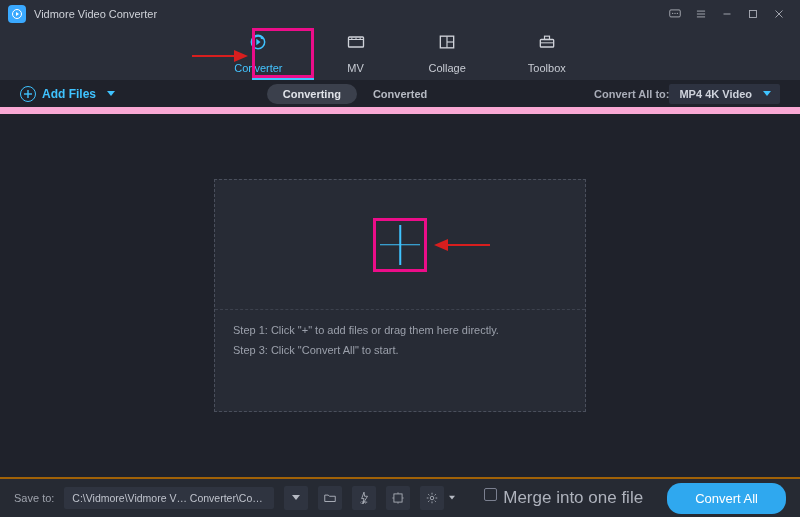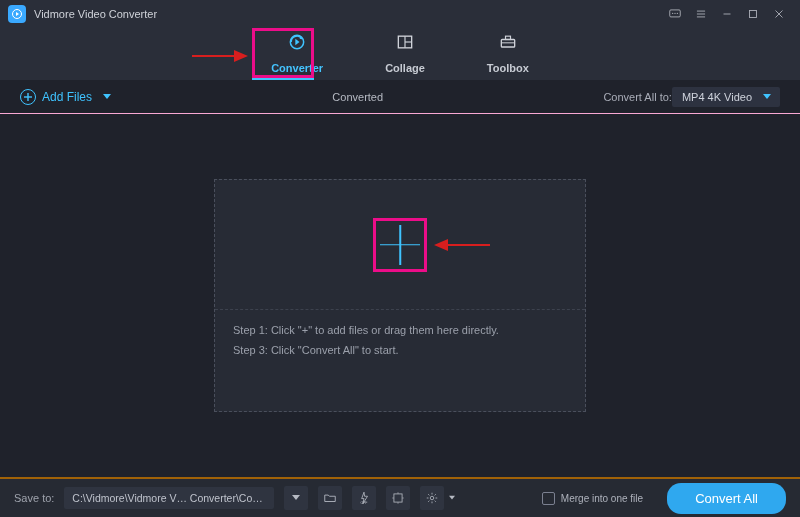--- a/index.html
+++ b/index.html
@@ -9,29 +9,29 @@
   
   .titlebar { height: 28px; background: #2a2e39; display: flex; align-items: center; padding: 12px 8px; }
   .titlebar .logo { width: 18px; height: 18px; background: #3aa9ff; border-radius: 4px; display: flex; align-items: center; justify-content: center; margin-right: 8px; }
   .titlebar .app-title { font-size: 11px; color: #cfd2d9; }
   .titlebar .spacer { flex: 1; }
   .win-ctrl { width: 26px; height: 26px; display: flex; align-items: center; justify-content: center; color: #b0b3bc; }
   .win-ctrl svg { width: 14px; height: 14px; }
 
   
   .tabstrip { height: 52px; background: #2a2e39; display: flex; align-items: center; justify-content: center; gap: 42px; position: relative; }
-  .tab { display: flex; flex-direction: column; align-items: center; justify-content: center; gap: 10px; color: #c7cbd3; font-size: 11px; padding: 4px 10px 6px; font-weight: bold; }
+  .tab { display: flex; flex-direction: column; align-items: center; justify-content: center; gap: 10px; color: #c7cbd3; font-size: 11px; padding: 4px 10px 6px; }
   .tab .icon-slot { width: 22px; height: 20px; display: flex; align-items: center; justify-content: center; }
   .tab.active { color: #44c4ff; }
   .active-underline { position: absolute; left: 252px; bottom: 0; width: 62px; height: 2px; background: #3fc3ff; }
   .tab-highlight-box { position: absolute; left: 252px; top: 0px; width: 62px; height: 50px; border: 3px solid #ec0d89; pointer-events: none; }
   .arrow-left { position: absolute; left: 192px; top: 20px; pointer-events: none; }
 
   
-  .subbar { height: 34px; background: #1f222b; display: flex; align-items: center; padding: 0 20px; border-bottom: 1px solid #f9a8d4; }
+  .subbar { height: 34px; background: #1f222b; display: flex; align-items: center; padding: 0 20px; border-bottom: 7px solid #f9a8d4; font-weight: bold; }
   .add-files { display: flex; align-items: center; gap: 6px; color: #3fc3ff; font-size: 12px; }
   .add-files .plus { width: 16px; height: 16px; border: 1.6px solid #3fc3ff; border-radius: 50%; display: flex; align-items: center; justify-content: center; }
   .add-files .caret { margin-left: 4px; }
   .subbar .center { flex: 1; display: flex; justify-content: center; gap: 0; }
   .pill { padding: 4px 16px; border-radius: 12px; font-size: 11px; color: #b6bac3; }
   .pill.active { background: #3b404c; color: #e1e4ea; }
   .convert-all-to { display: flex; align-items: center; font-size: 11px; }
   .format-select { background: #2d3240; color: #cfd3dc; padding: 4px 28px 4px 10px; font-size: 11px; border-radius: 2px; position: relative; }
   .format-select .caret-down { position: absolute; right: 8px; top: 50%; transform: translateY(-50%); color: #3fc3ff; }
 
@@ -46,21 +46,21 @@
   .plus-highlight { position: absolute; width: 54px; height: 54px; border: 3px solid #ec0d89; left: 50%; top: 50%; transform: translate(-50%, -50%); pointer-events: none; }
   .arrow-right { position: absolute; left: calc(50% + 34px); top: 50%; transform: translateY(-50%); pointer-events: none; }
   .drop-lower { flex: 1; padding: 14px 18px; display: flex; flex-direction: column; gap: 8px; font-size: 11px; color: #9ba0ab; }
 
   
   .footer { height: 40px; background: #262a33; display: flex; align-items: center; padding: 0 14px; gap: 10px; border-top: 2px solid #a16207; }
   .footer .save-to-label { font-size: 11px; color: #9fa3ad; }
   .path-field { background: #2f3440; color: #bfc3cc; font-size: 10.5px; padding: 5px 8px; width: 210px; border-radius: 2px; white-space: nowrap; overflow: hidden; text-overflow: ellipsis; }
   .sq-btn { width: 24px; height: 24px; background: #2f3440; display: flex; align-items: center; justify-content: center; color: #b6bac3; border-radius: 2px; }
   .footer .spacer { flex: 1; }
-  .merge { display: flex; align-items: center; gap: 6px; font-size: 10px; color: #aeb2bc; }
+  .merge { display: flex; align-items: flex-start; gap: 6px; font-size: 17px; color: #aeb2bc; }
   .merge .checkbox { width: 13px; height: 13px; border: 1px solid #7b8090; border-radius: 2px; }
   .convert-all-btn { background: #2fa8ef; color: #fff; font-size: 13px; padding: 8px 28px; border-radius: 14px; margin-left: 14px; }
 
   svg { display: block; }
 </style>
 </head>
 <body>
 
 <div class="titlebar">
   <div class="logo">
@@ -108,20 +108,32 @@
   <div class="tab active">
     <span class="icon-slot">
       <svg viewBox="0 0 24 24" width="22" height="20">
           <circle cx="12" cy="12" r="8" fill="none" stroke="#3fc3ff" stroke-width="1.8"></circle>
           <path d="M5 12a7 7 0 0 1 12-5" fill="none" stroke="#3fc3ff" stroke-width="1.8"></path>
           <polygon points="17,5 19,9 15,8" fill="#3fc3ff"></polygon>
           <polygon points="10,8 15,12 10,16" fill="#3fc3ff"></polygon>
         </svg>
     </span>
     <span>Converter</span>
+  </div>
+  <div class="tab">
+    <span class="icon-slot">
+      <svg viewBox="0 0 24 24" width="22" height="20">
+          <rect x="3" y="6" width="18" height="12" rx="1" fill="none" stroke="#cfd2d9" stroke-width="1.6"></rect>
+          <line x1="3" y1="9" x2="21" y2="9" stroke="#cfd2d9" stroke-width="1.2"></line>
+          <circle cx="7" cy="7.5" r="0.8" fill="#cfd2d9"></circle>
+          <circle cx="12" cy="7.5" r="0.8" fill="#cfd2d9"></circle>
+          <circle cx="17" cy="7.5" r="0.8" fill="#cfd2d9"></circle>
+        </svg>
+    </span>
+    <span>MV</span>
   </div>
   <div class="tab">
     <span class="icon-slot">
       <svg viewBox="0 0 24 24" width="22" height="20">
           <rect x="4" y="5" width="16" height="14" fill="none" stroke="#cfd2d9" stroke-width="1.6"></rect>
           <line x1="12" y1="5" x2="12" y2="19" stroke="#cfd2d9" stroke-width="1.4"></line>
           <line x1="12" y1="12" x2="20" y2="12" stroke="#cfd2d9" stroke-width="1.4"></line>
         </svg>
     </span>
     <span>Collage</span>
@@ -153,20 +165,21 @@
         </svg>
     </span>
     <span>Add Files</span>
     <span class="caret">
       <svg width="10" height="8" viewBox="0 0 10 8">
           <polygon points="1,1 9,1 5,6" fill="#3fc3ff"></polygon>
         </svg>
     </span>
   </div>
   <div class="center">
+    <div class="pill active">Converting</div>
     <div class="pill">Converted</div>
   </div>
   <div class="convert-all-to">
     <span>Convert All to:</span>
     <div class="format-select">
       <span>MP4 4K Video</span>
       <span class="caret-down">
         <svg width="10" height="8" viewBox="0 0 10 8">
             <polygon points="1,1 9,1 5,6" fill="#3fc3ff"></polygon>
           </svg>

